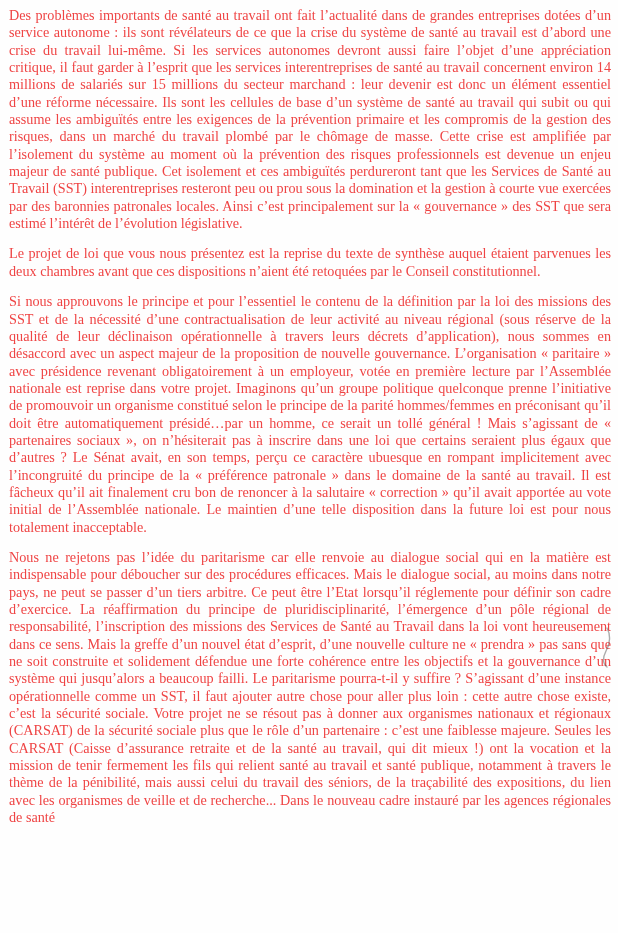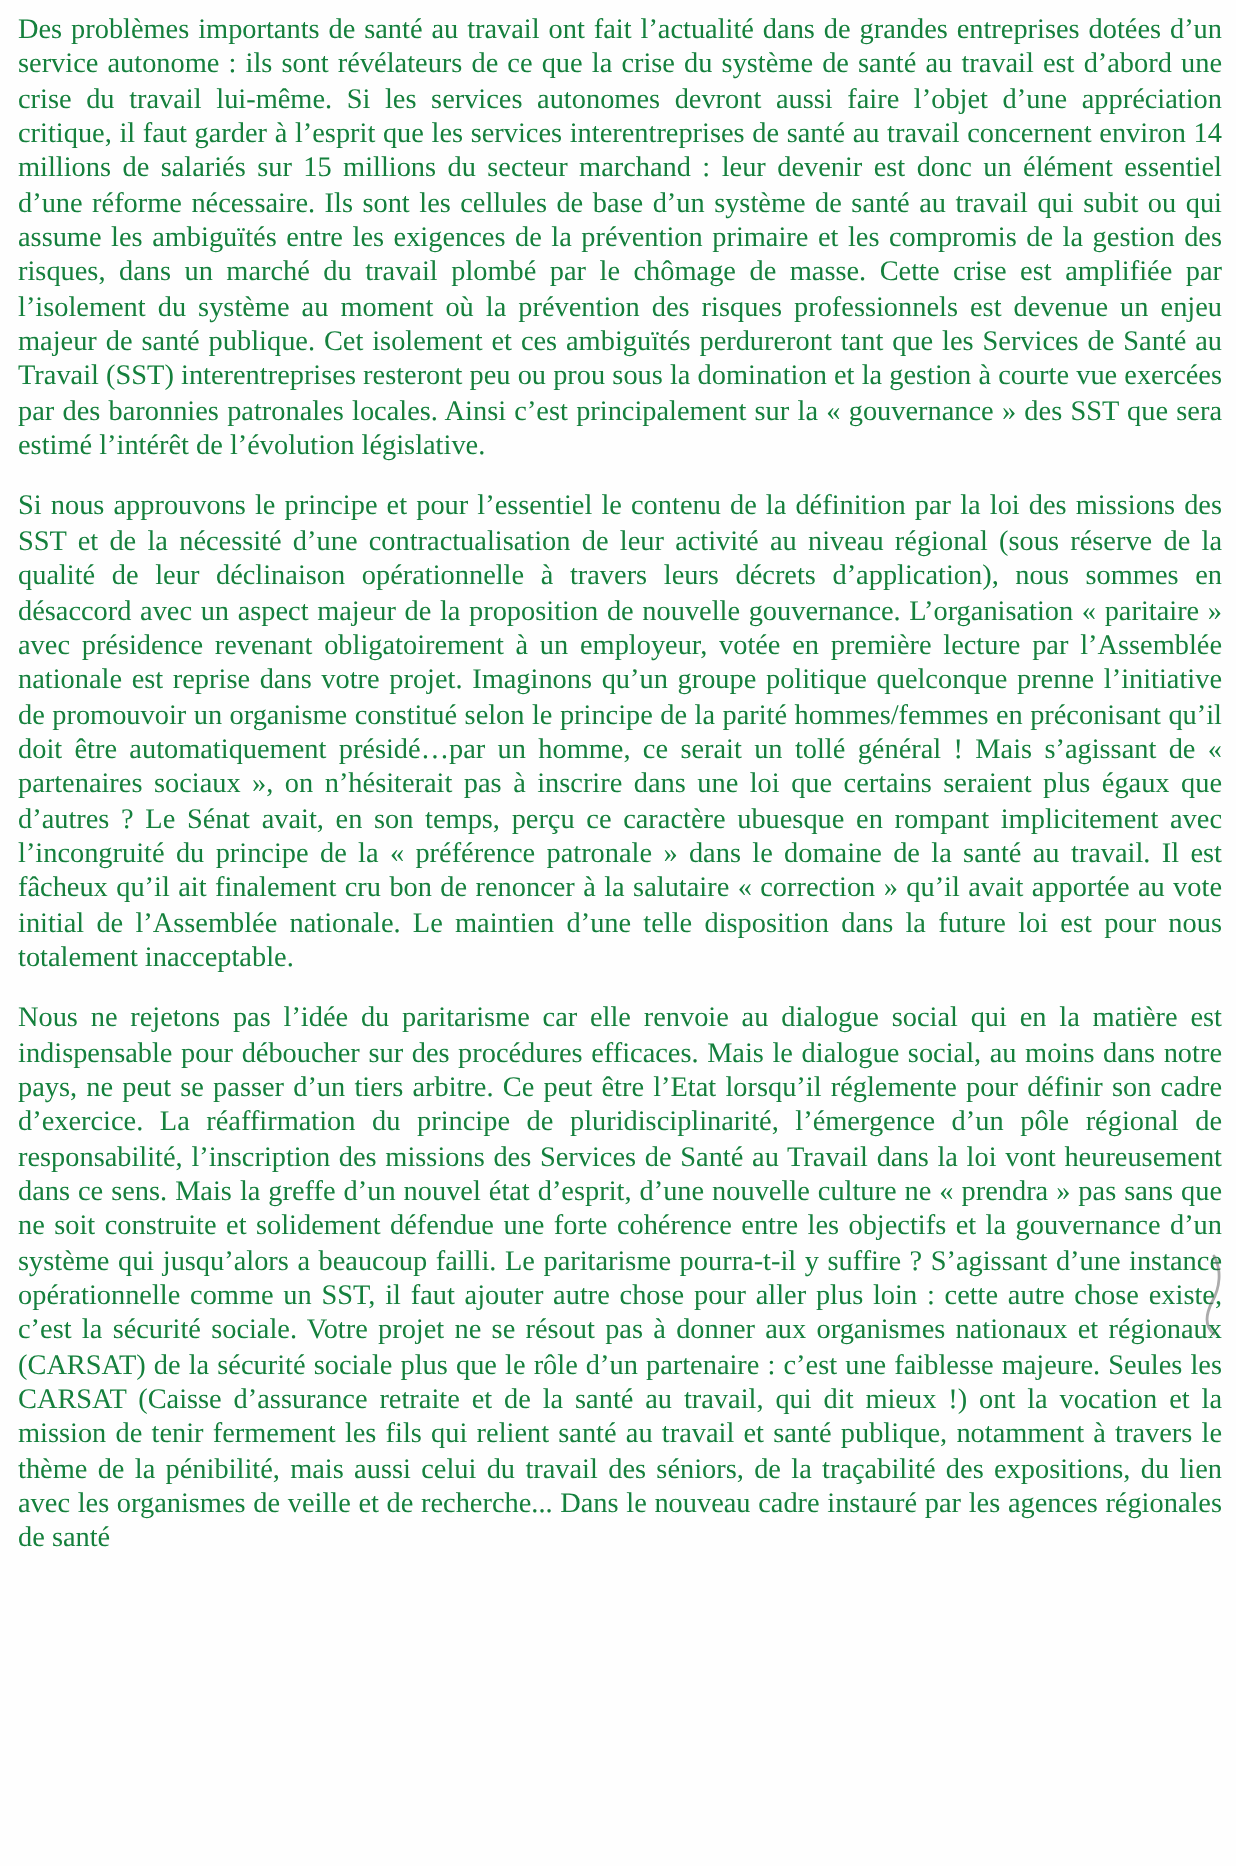--- a/index.html
+++ b/index.html
@@ -16,21 +16,21 @@
     position: relative;
     width: 618px;
     height: 933px;
     box-sizing: border-box;
     background: #fefefe;
     padding: 7px 7px 0 9px;
     overflow: hidden;
     font-family: "Liberation Serif", "DejaVu Serif", serif;
     font-size: 14.2px;
     line-height: 17.35px;
-    color: #15803d;
+    color: #ef4444;
     text-align: justify;
     text-justify: inter-word;
   }
   .page p {
     margin: 0 0 13px 0;
   }
   .pen-mark {
     position: absolute;
     right: 4px;
     top: 626px;
@@ -38,19 +38,20 @@
     height: 44px;
     opacity: 0.5;
     pointer-events: none;
   }
 </style>
 </head>
 <body>
 
 <div class="page">
   <p>Des problèmes importants de santé au travail ont fait l’actualité dans de grandes entreprises dotées d’un service autonome : ils sont révélateurs de ce que la crise du système de santé au travail est d’abord une crise du travail lui-même. Si les services autonomes devront aussi faire l’objet d’une appréciation critique, il faut garder à l’esprit que les services interentreprises de santé au travail concernent environ 14 millions de salariés sur 15 millions du secteur marchand : leur devenir est donc un élément essentiel d’une réforme nécessaire. Ils sont les cellules de base d’un système de santé au travail qui subit ou qui assume les ambiguïtés entre les exigences de la prévention primaire et les compromis de la gestion des risques, dans un marché du travail plombé par le chômage de masse. Cette crise est amplifiée par l’isolement du système au moment où la prévention des risques professionnels est devenue un enjeu majeur de santé publique. Cet isolement et ces ambiguïtés perdureront tant que les Services de Santé au Travail (SST) interentreprises resteront peu ou prou sous la domination et la gestion à courte vue exercées par des baronnies patronales locales. Ainsi c’est principalement sur la « gouvernance » des SST que sera estimé l’intérêt de l’évolution législative.</p>
+  <p>Le projet de loi que vous nous présentez est la reprise du texte de synthèse auquel étaient parvenues les deux chambres avant que ces dispositions n’aient été retoquées par le Conseil constitutionnel.</p>
   <p>Si nous approuvons le principe et pour l’essentiel le contenu de la définition par la loi des missions des SST et de la nécessité d’une contractualisation de leur activité au niveau régional (sous réserve de la qualité de leur déclinaison opérationnelle à travers leurs décrets d’application), nous sommes en désaccord avec un aspect majeur de la proposition de nouvelle gouvernance. L’organisation « paritaire » avec présidence revenant obligatoirement à un employeur, votée en première lecture par l’Assemblée nationale est reprise dans votre projet. Imaginons qu’un groupe politique quelconque prenne l’initiative de promouvoir un organisme constitué selon le principe de la parité hommes/femmes en préconisant qu’il doit être automatiquement présidé…par un homme, ce serait un tollé général ! Mais s’agissant de « partenaires sociaux », on n’hésiterait pas à inscrire dans une loi que certains seraient plus égaux que d’autres ? Le Sénat avait, en son temps, perçu ce caractère ubuesque en rompant implicitement avec l’incongruité du principe de la « préférence patronale » dans le domaine de la santé au travail. Il est fâcheux qu’il ait finalement cru bon de renoncer à la salutaire « correction » qu’il avait apportée au vote initial de l’Assemblée nationale. Le maintien d’une telle disposition dans la future loi est pour nous totalement inacceptable.</p>
   <p>Nous ne rejetons pas l’idée du paritarisme car elle renvoie au dialogue social qui en la matière est indispensable pour déboucher sur des procédures efficaces. Mais le dialogue social, au moins dans notre pays, ne peut se passer d’un tiers arbitre. Ce peut être l’Etat lorsqu’il réglemente pour définir son cadre d’exercice. La réaffirmation du principe de pluridisciplinarité, l’émergence d’un pôle régional de responsabilité, l’inscription des missions des Services de Santé au Travail dans la loi vont heureusement dans ce sens. Mais la greffe d’un nouvel état d’esprit, d’une nouvelle culture ne « prendra » pas sans que ne soit construite et solidement défendue une forte cohérence entre les objectifs et la gouvernance d’un système qui jusqu’alors a beaucoup failli. Le paritarisme pourra-t-il y suffire ? S’agissant d’une instance opérationnelle comme un SST, il faut ajouter autre chose pour aller plus loin : cette autre chose existe, c’est la sécurité sociale. Votre projet ne se résout pas à donner aux organismes nationaux et régionaux (CARSAT) de la sécurité sociale plus que le rôle d’un partenaire : c’est une faiblesse majeure. Seules les CARSAT (Caisse d’assurance retraite et de la santé au travail, qui dit mieux !) ont  la vocation et la mission de tenir fermement les fils qui relient santé au travail et santé publique, notamment à travers le thème de la pénibilité, mais aussi celui du travail des séniors, de la traçabilité des expositions, du lien avec les organismes de veille et de recherche... Dans le nouveau cadre instauré par les agences régionales de santé</p>
 
   <svg class="pen-mark" viewBox="0 0 16 44" xmlns="http://www.w3.org/2000/svg" aria-hidden="true">
     <path d="M9,2 C13,9 12,18 8,25 C5,31 4,37 9,41" fill="none" stroke="#5a5a5a" stroke-width="1.4" stroke-linecap="round"></path>
   </svg>
 </div>
 
 </body></html>

